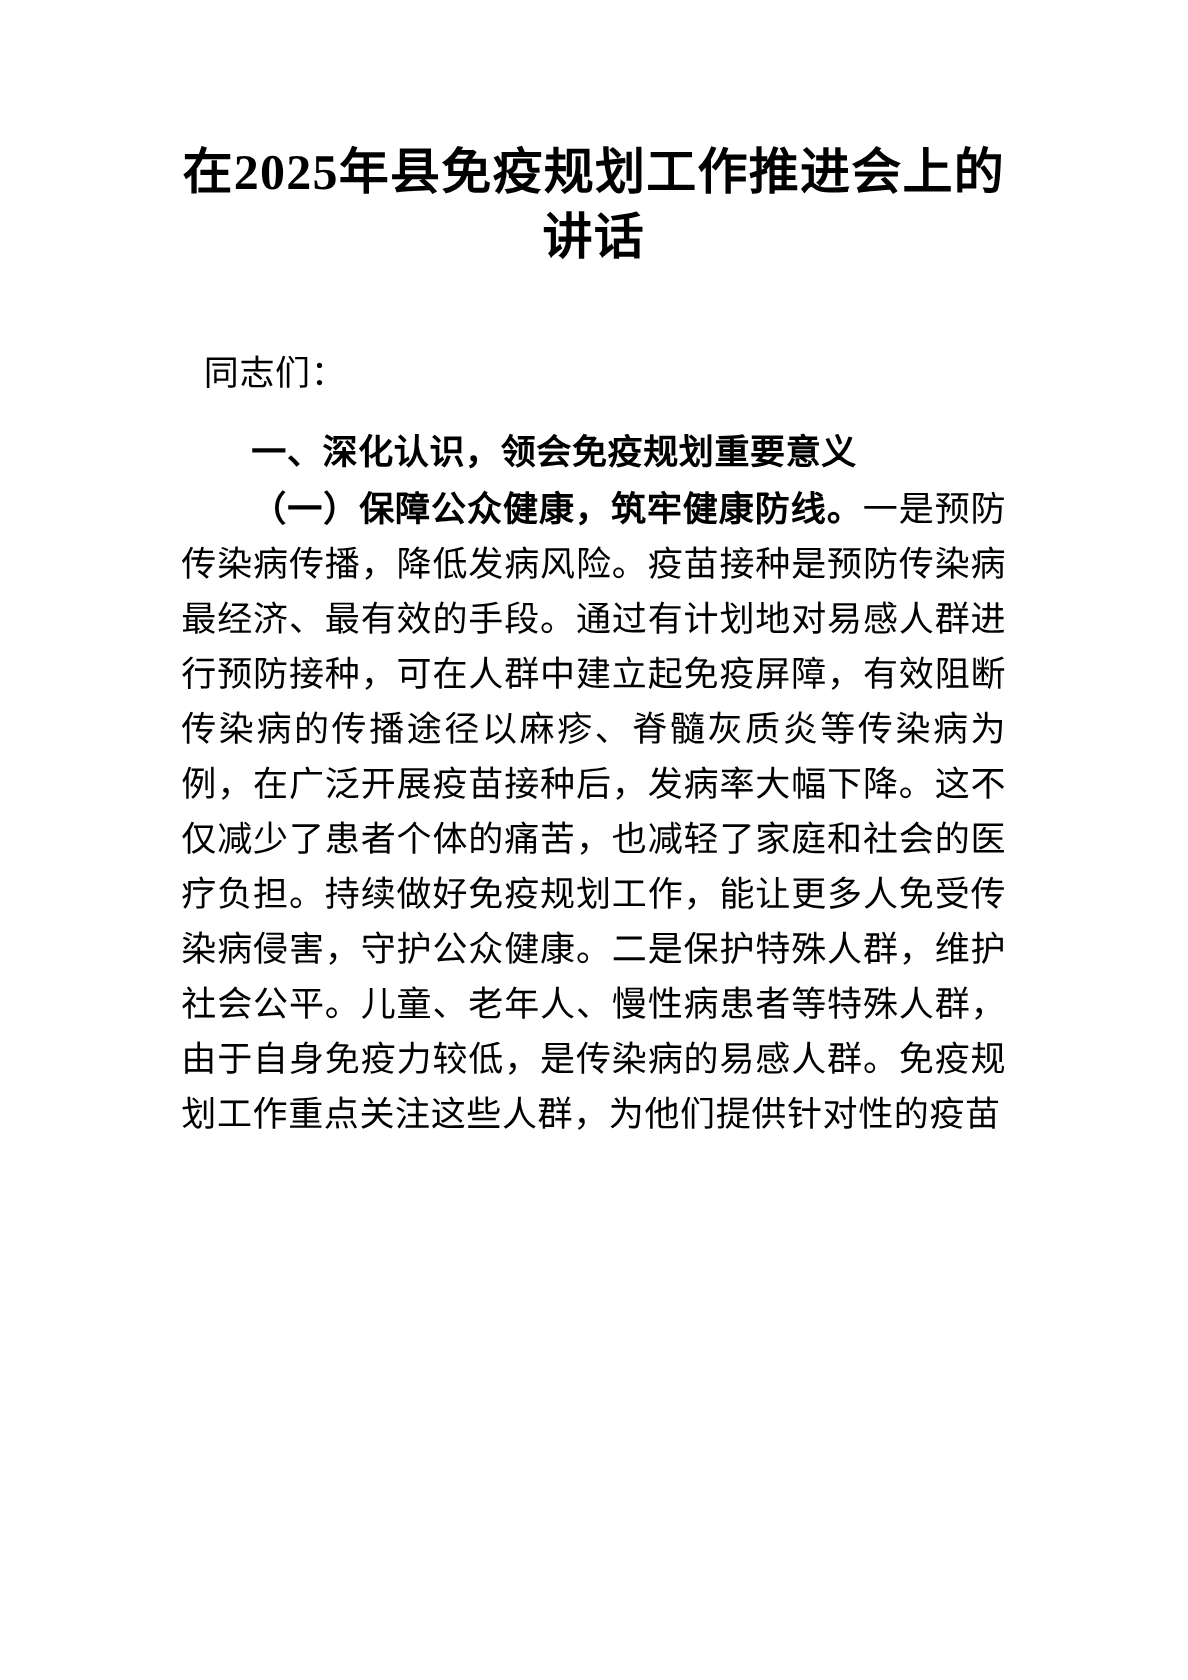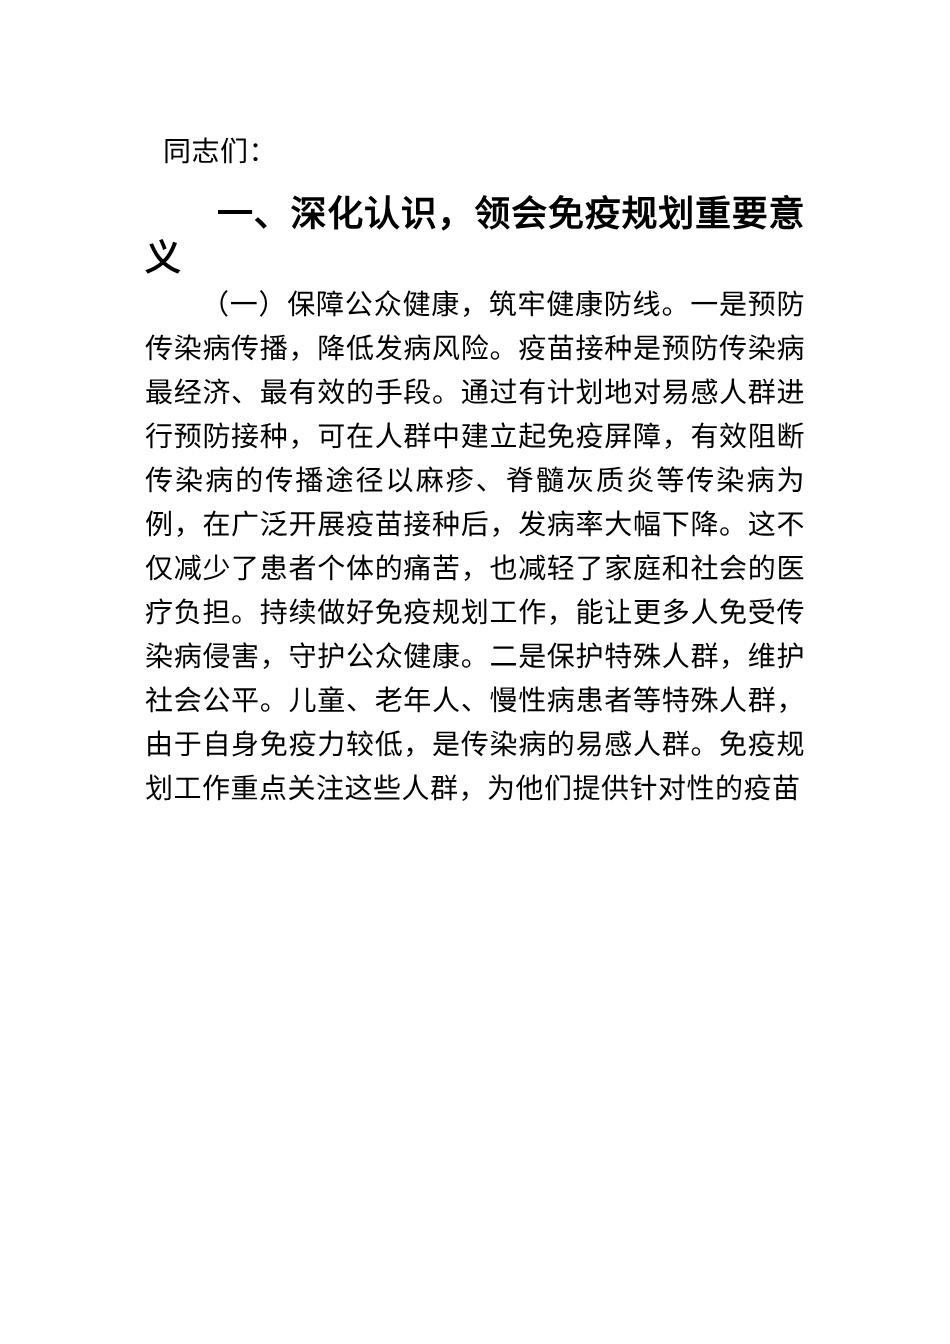--- a/index.html
+++ b/index.html
@@ -42,32 +42,33 @@
   }
   p.para {
     margin: 0;
     text-indent: 2em;
   }
   .section-heading {
     margin: 7px 0 3px 0;
     text-indent: 2em;
     font-family: "Liberation Sans", "DejaVu Sans", sans-serif;
     font-weight: bold;
-    font-size: 36px;
+    font-size: 28px;
     line-height: 44px;
   }
   .lead-bold {
-    font-weight: normal;
+    font-weight: bold;
   }
 </style>
 </head>
 <body>
 
 <div class="page">
 
+  <h1 class="doc-title">在2025年县免疫规划工作推进会上的讲话</h1>
 
   <div class="doc-body">
 
     <p class="salutation">同志们：</p>
 
 
     <p class="section-heading">一、深化认识，领会免疫规划重要意义</p>
 
     <p class="para"><span class="lead-bold">（一）保障公众健康，筑牢健康防线。</span><span>一是预防传染病传播，降低发病风险。疫苗接种是预防传染病最经济、最有效的手段。通过有计划地对易感人群进行预防接种，可在人群中建立起免疫屏障，有效阻断传染病的传播途径以麻疹、脊髓灰质炎等传染病为例，在广泛开展疫苗接种后，发病率大幅下降。这不仅减少了患者个体的痛苦，也减轻了家庭和社会的医疗负担。持续做好免疫规划工作，能让更多人免受传染病侵害，守护公众健康。二是保护特殊人群，维护社会公平。儿童、老年人、慢性病患者等特殊人群，由于自身免疫力较低，是传染病的易感人群。免疫规划工作重点关注这些人群，为他们提供针对性的疫苗</span></p>
 

